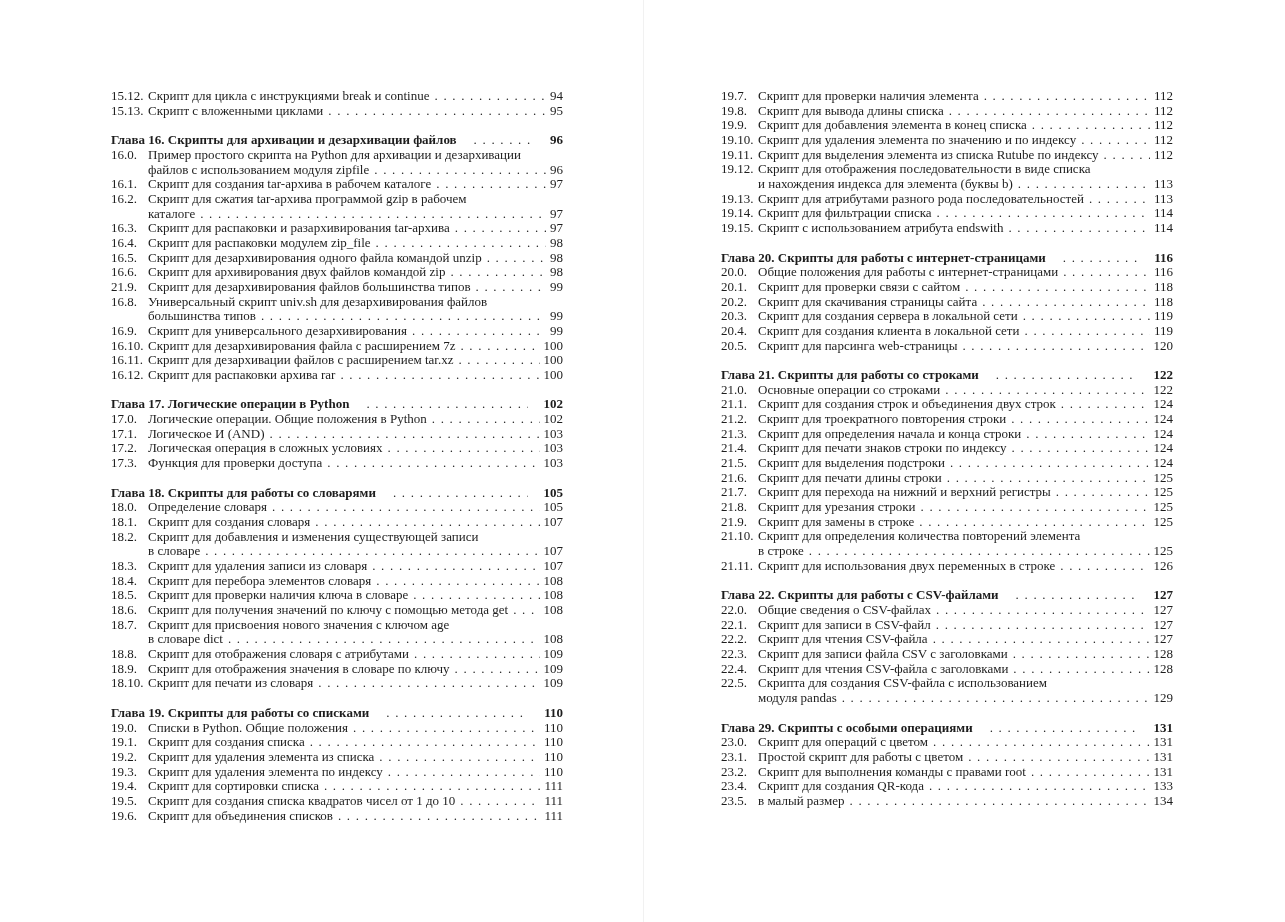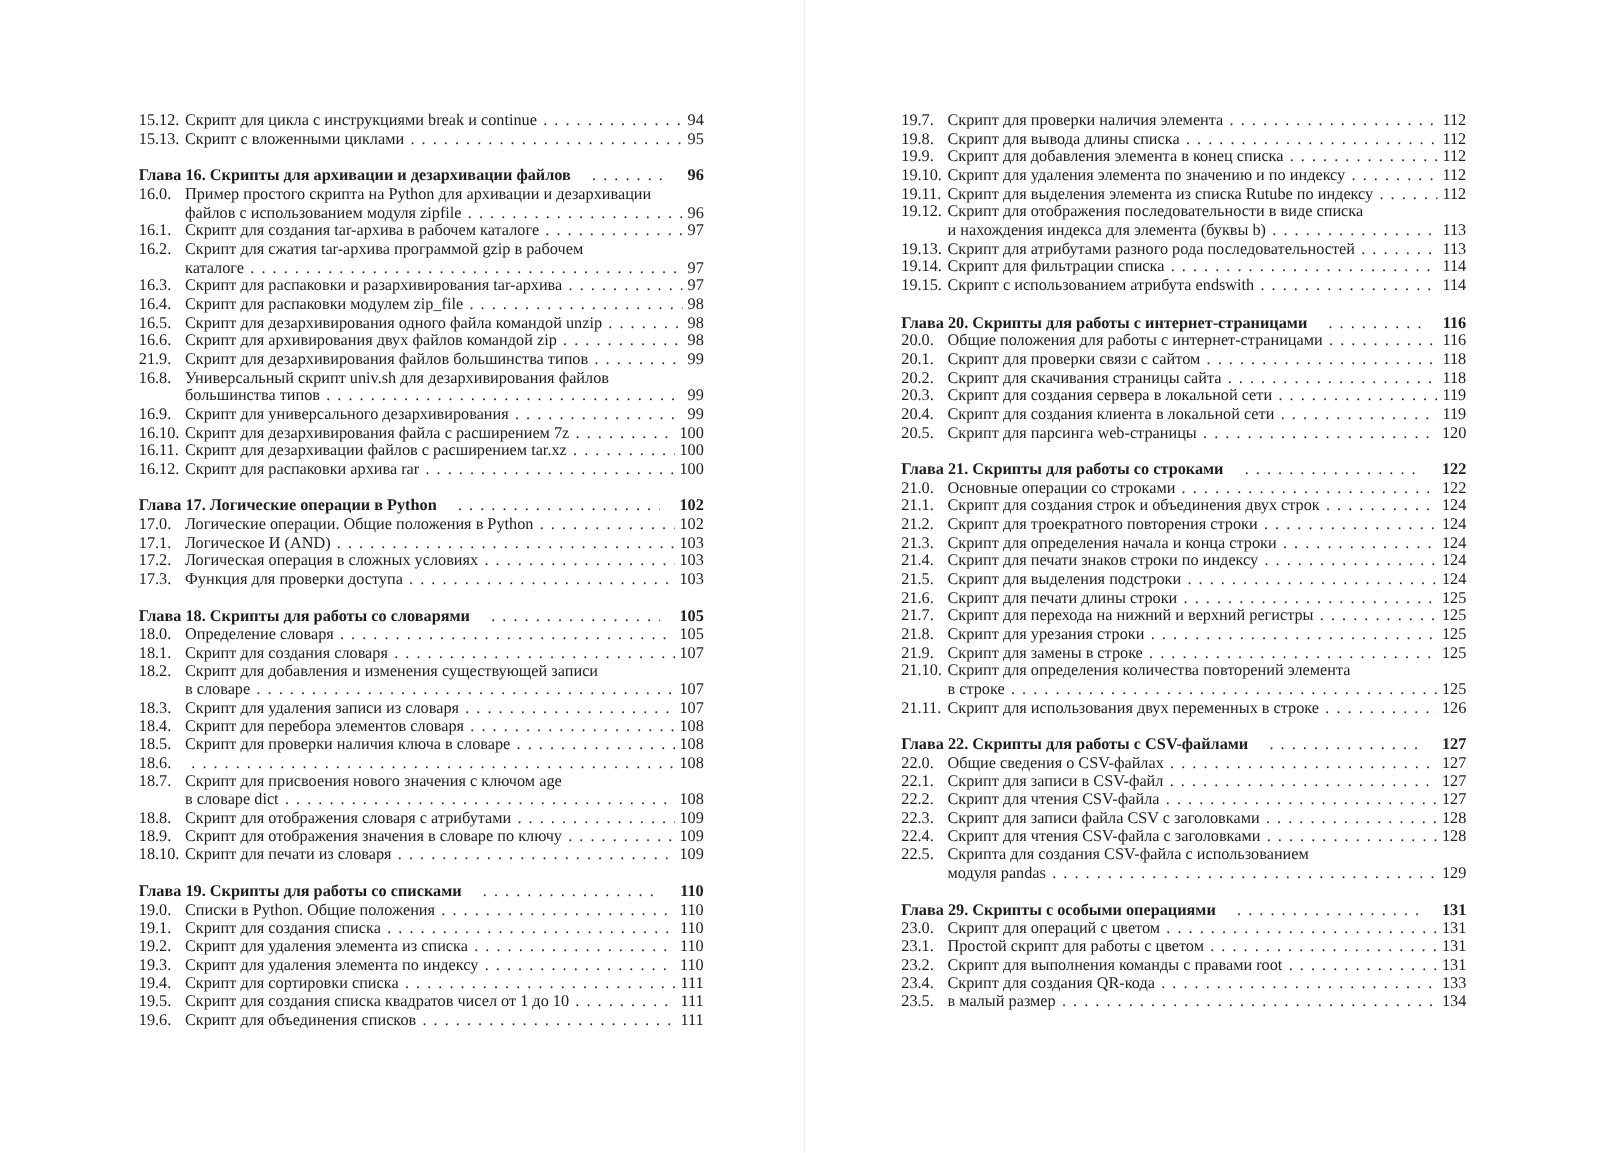--- a/index.html
+++ b/index.html
@@ -318,20 +318,21 @@
             <span class="t">Скрипт для проверки наличия ключа в словаре</span>
             <span class="leader"></span>
             <span class="pg">108</span>
           </div>
         </div>
   </div>
       <div class="row item">
     <span class="num">18.6.</span>
     <div class="body">
           <div class="line last">
+            <span class="t">Скрипт для получения значений по ключу с помощью метода get</span>
             <span class="leader"></span>
             <span class="pg">108</span>
           </div>
         </div>
   </div>
       <div class="row item">
     <span class="num">18.7.</span>
     <div class="body">
           <div class="line"><span class="t">Скрипт для присвоения нового значения с ключом age</span></div>
           <div class="line last">

